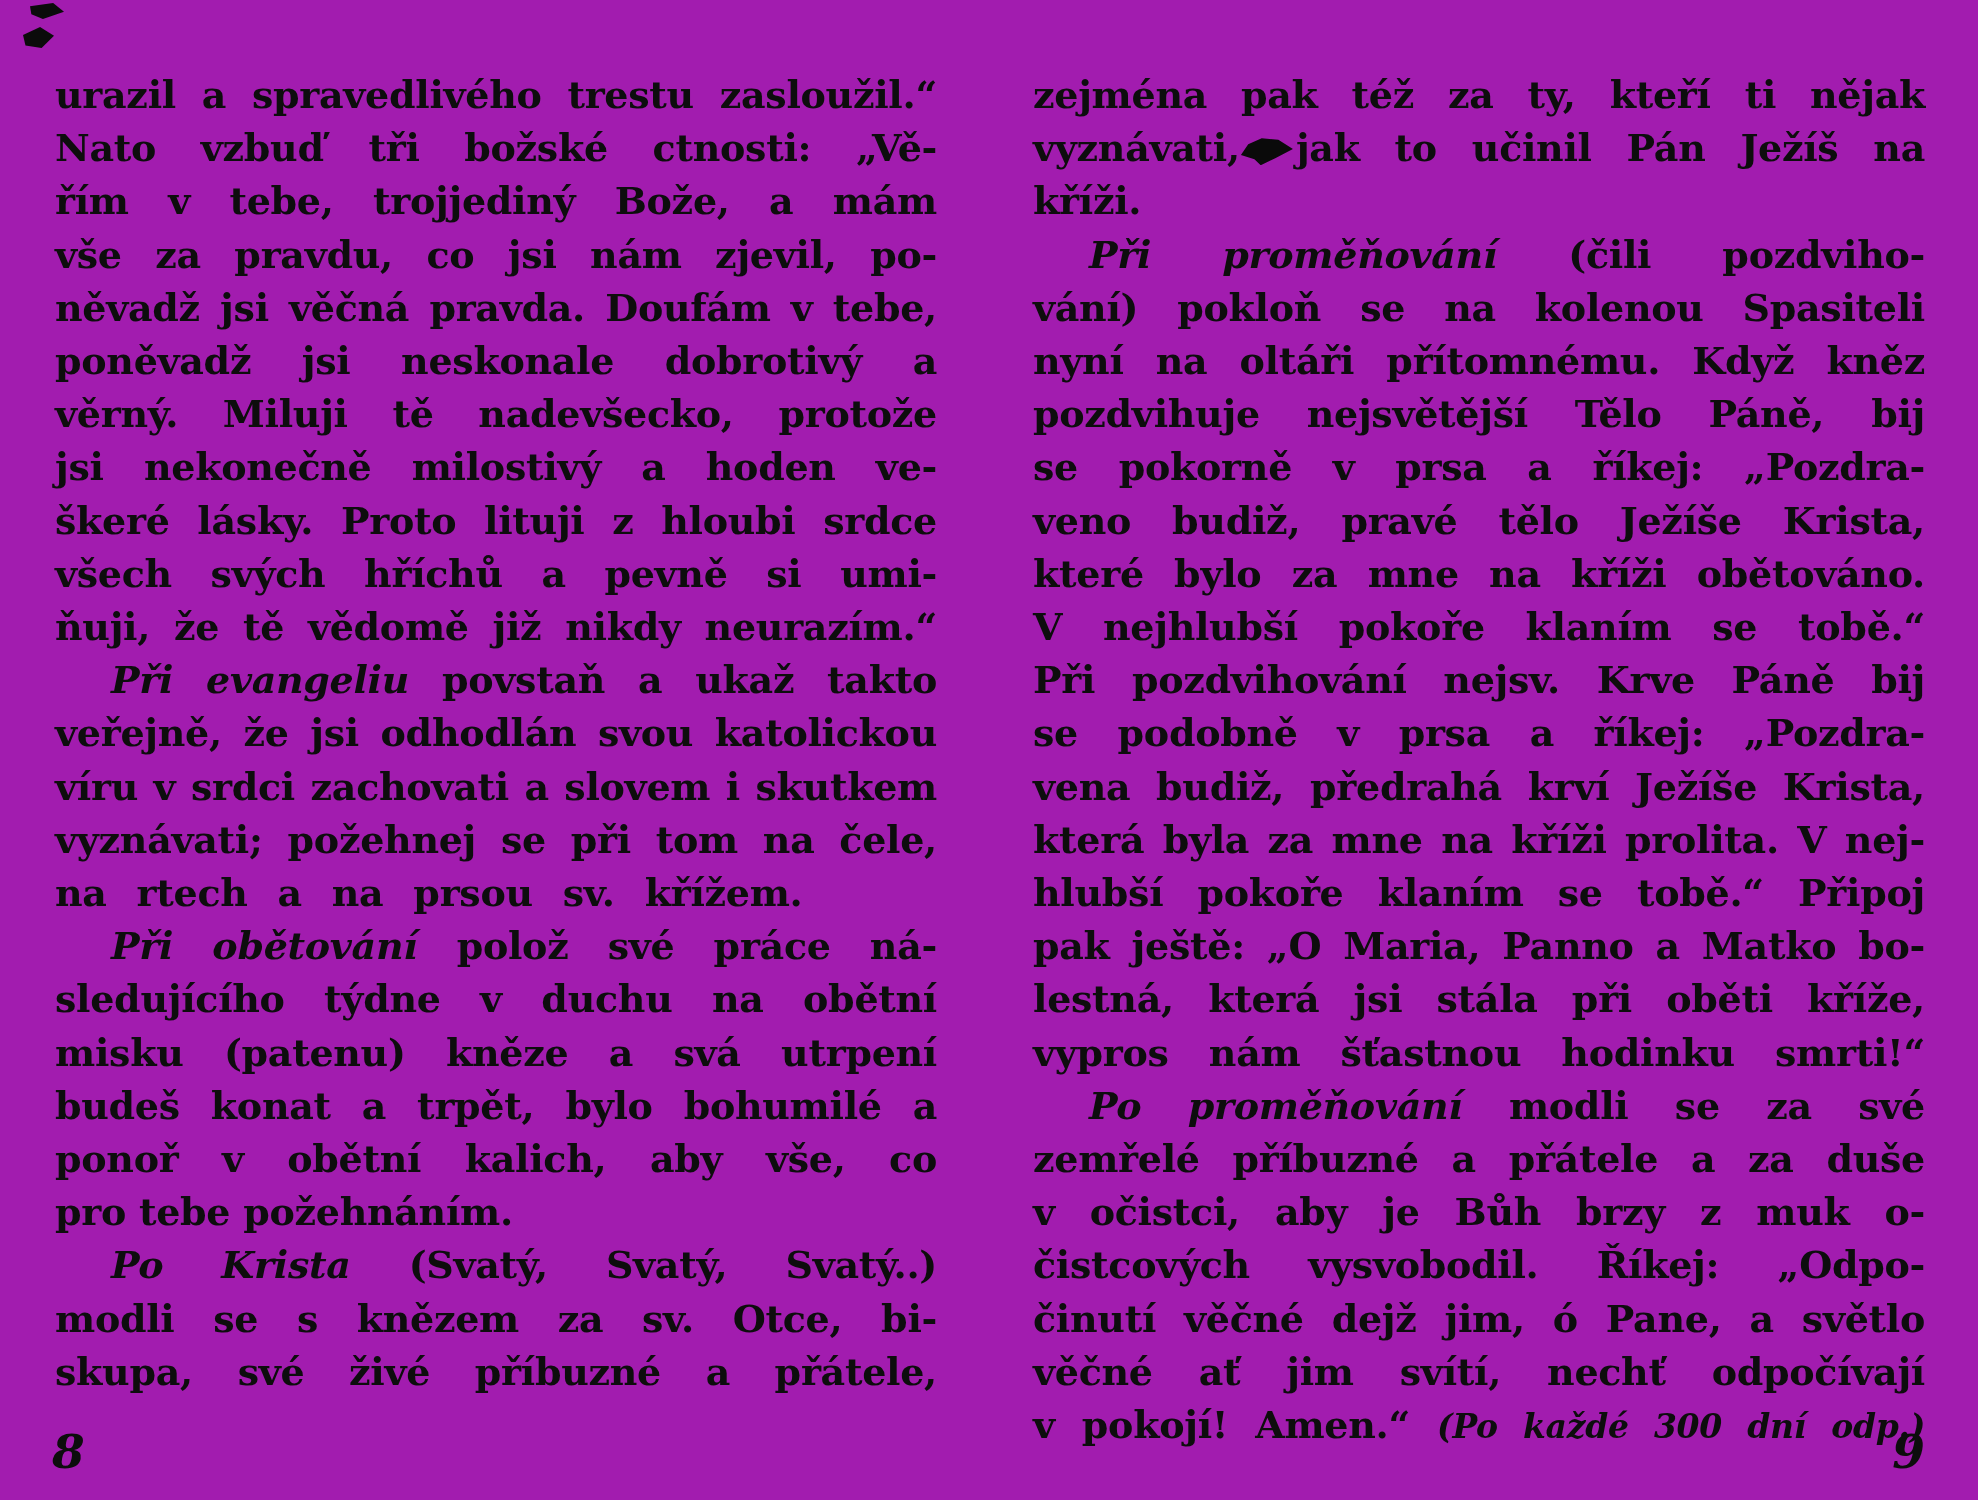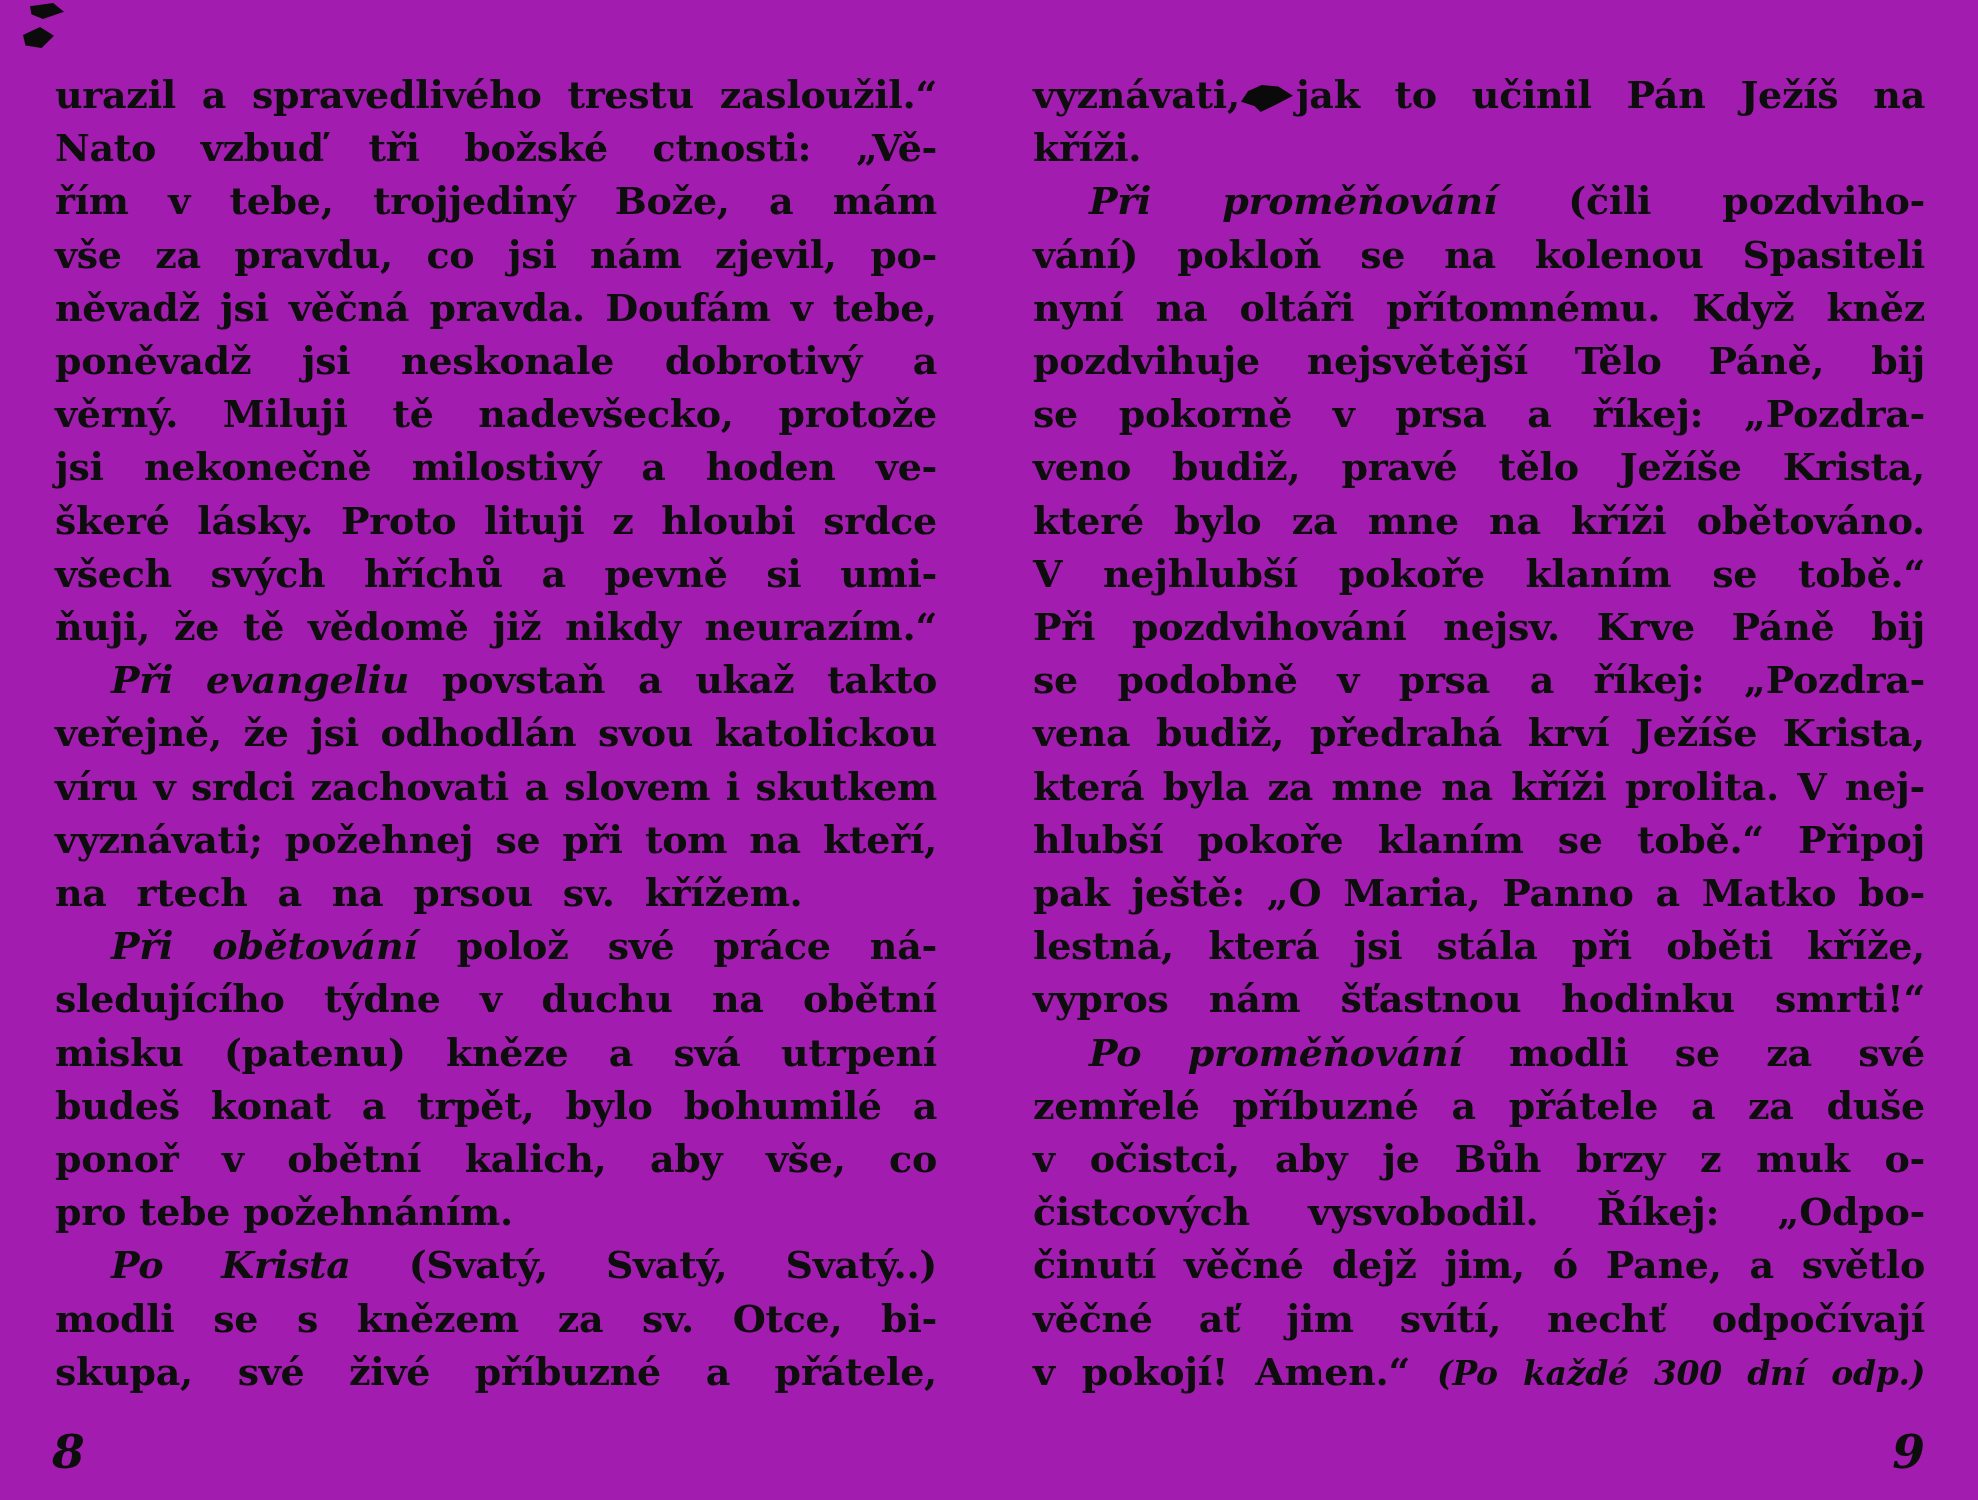--- a/index.html
+++ b/index.html
@@ -95,33 +95,34 @@
       <div class="line"><span>něvadž jsi věčná pravda. Doufám v tebe,</span></div>
       <div class="line"><span>poněvadž jsi neskonale dobrotivý a</span></div>
       <div class="line"><span>věrný. Miluji tě nadevšecko, protože</span></div>
       <div class="line"><span>jsi nekonečně milostivý a hoden ve-</span></div>
       <div class="line"><span>škeré lásky. Proto lituji z hloubi srdce</span></div>
       <div class="line"><span>všech svých hříchů a pevně si umi-</span></div>
       <div class="line"><span>ňuji, že tě vědomě již nikdy neurazím.“</span></div>
       <div class="line indent"><span class="it">Při evangeliu</span><span> povstaň a ukaž takto</span></div>
       <div class="line"><span>veřejně, že jsi odhodlán svou katolickou</span></div>
       <div class="line"><span>víru v srdci zachovati a slovem i skutkem</span></div>
-      <div class="line"><span>vyznávati; požehnej se při tom na kteří,</span></div>
+      <div class="line"><span>vyznávati; požehnej se při tom na čele,</span></div>
       <div class="line wide"><span>na rtech a na prsou sv. křížem.</span></div>
       <div class="line indent"><span class="it">Při obětování</span><span> polož své práce ná-</span></div>
       <div class="line"><span>sledujícího týdne v duchu na obětní</span></div>
       <div class="line"><span>misku (patenu) kněze a svá utrpení</span></div>
       <div class="line"><span>budeš konat a trpět, bylo bohumilé a</span></div>
       <div class="line"><span>ponoř v obětní kalich, aby vše, co</span></div>
       <div class="line left"><span>pro tebe požehnáním.</span></div>
       <div class="line indent"><span class="it">Po Krista</span><span> (Svatý, Svatý, Svatý..)</span></div>
       <div class="line"><span>modli se s knězem za sv. Otce, bi-</span></div>
       <div class="line"><span>skupa, své živé příbuzné a přátele,</span></div>
     </div>
   <div class="page-col" id="right-col">
+      <div class="line"><span>zejména pak též za ty, kteří ti nějak</span></div>
       <div class="line"><span>vyznávati,</span><span class="ink-blot"></span><span>jak to učinil Pán Ježíš na kříži.</span></div>
       <div class="line indent"><span class="it">Při proměňování</span><span> (čili pozdviho-</span></div>
       <div class="line"><span>vání) pokloň se na kolenou Spasiteli</span></div>
       <div class="line"><span>nyní na oltáři přítomnému. Když kněz</span></div>
       <div class="line"><span>pozdvihuje nejsvětější Tělo Páně, bij</span></div>
       <div class="line"><span>se pokorně v prsa a říkej: „Pozdra-</span></div>
       <div class="line"><span>veno budiž, pravé tělo Ježíše Krista,</span></div>
       <div class="line"><span>které bylo za mne na kříži obětováno.</span></div>
       <div class="line"><span>V nejhlubší pokoře klaním se tobě.“</span></div>
       <div class="line"><span>Při pozdvihování nejsv. Krve Páně bij</span></div>

